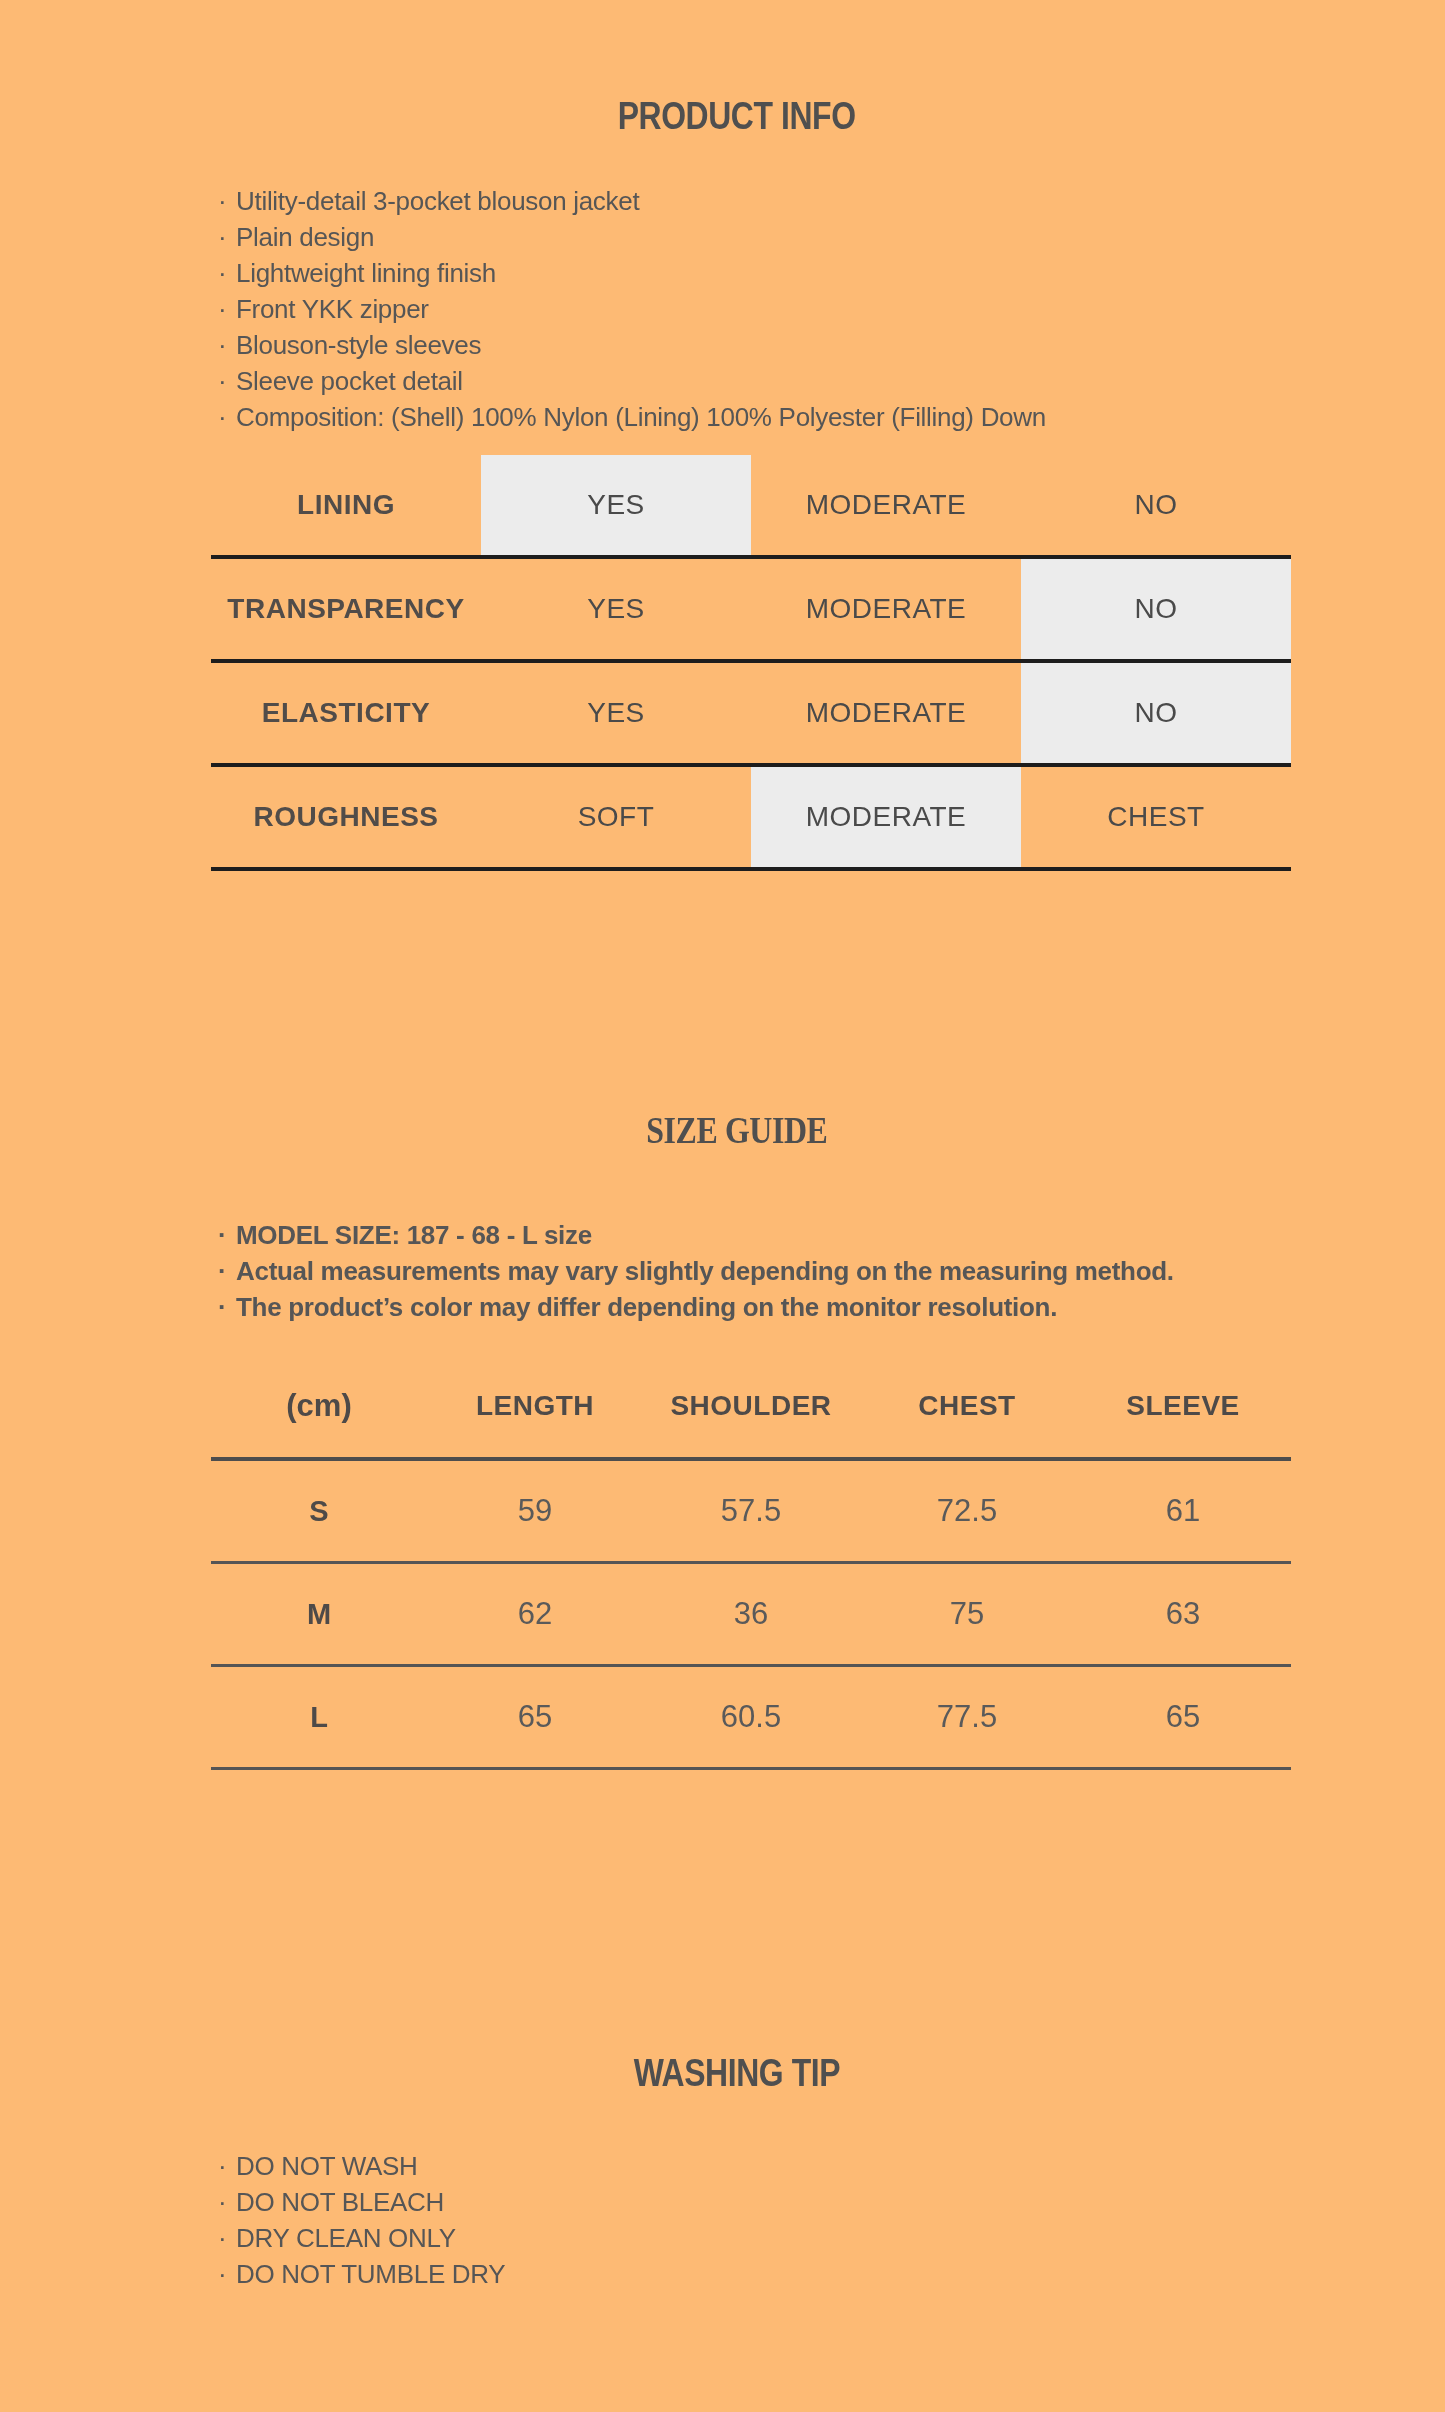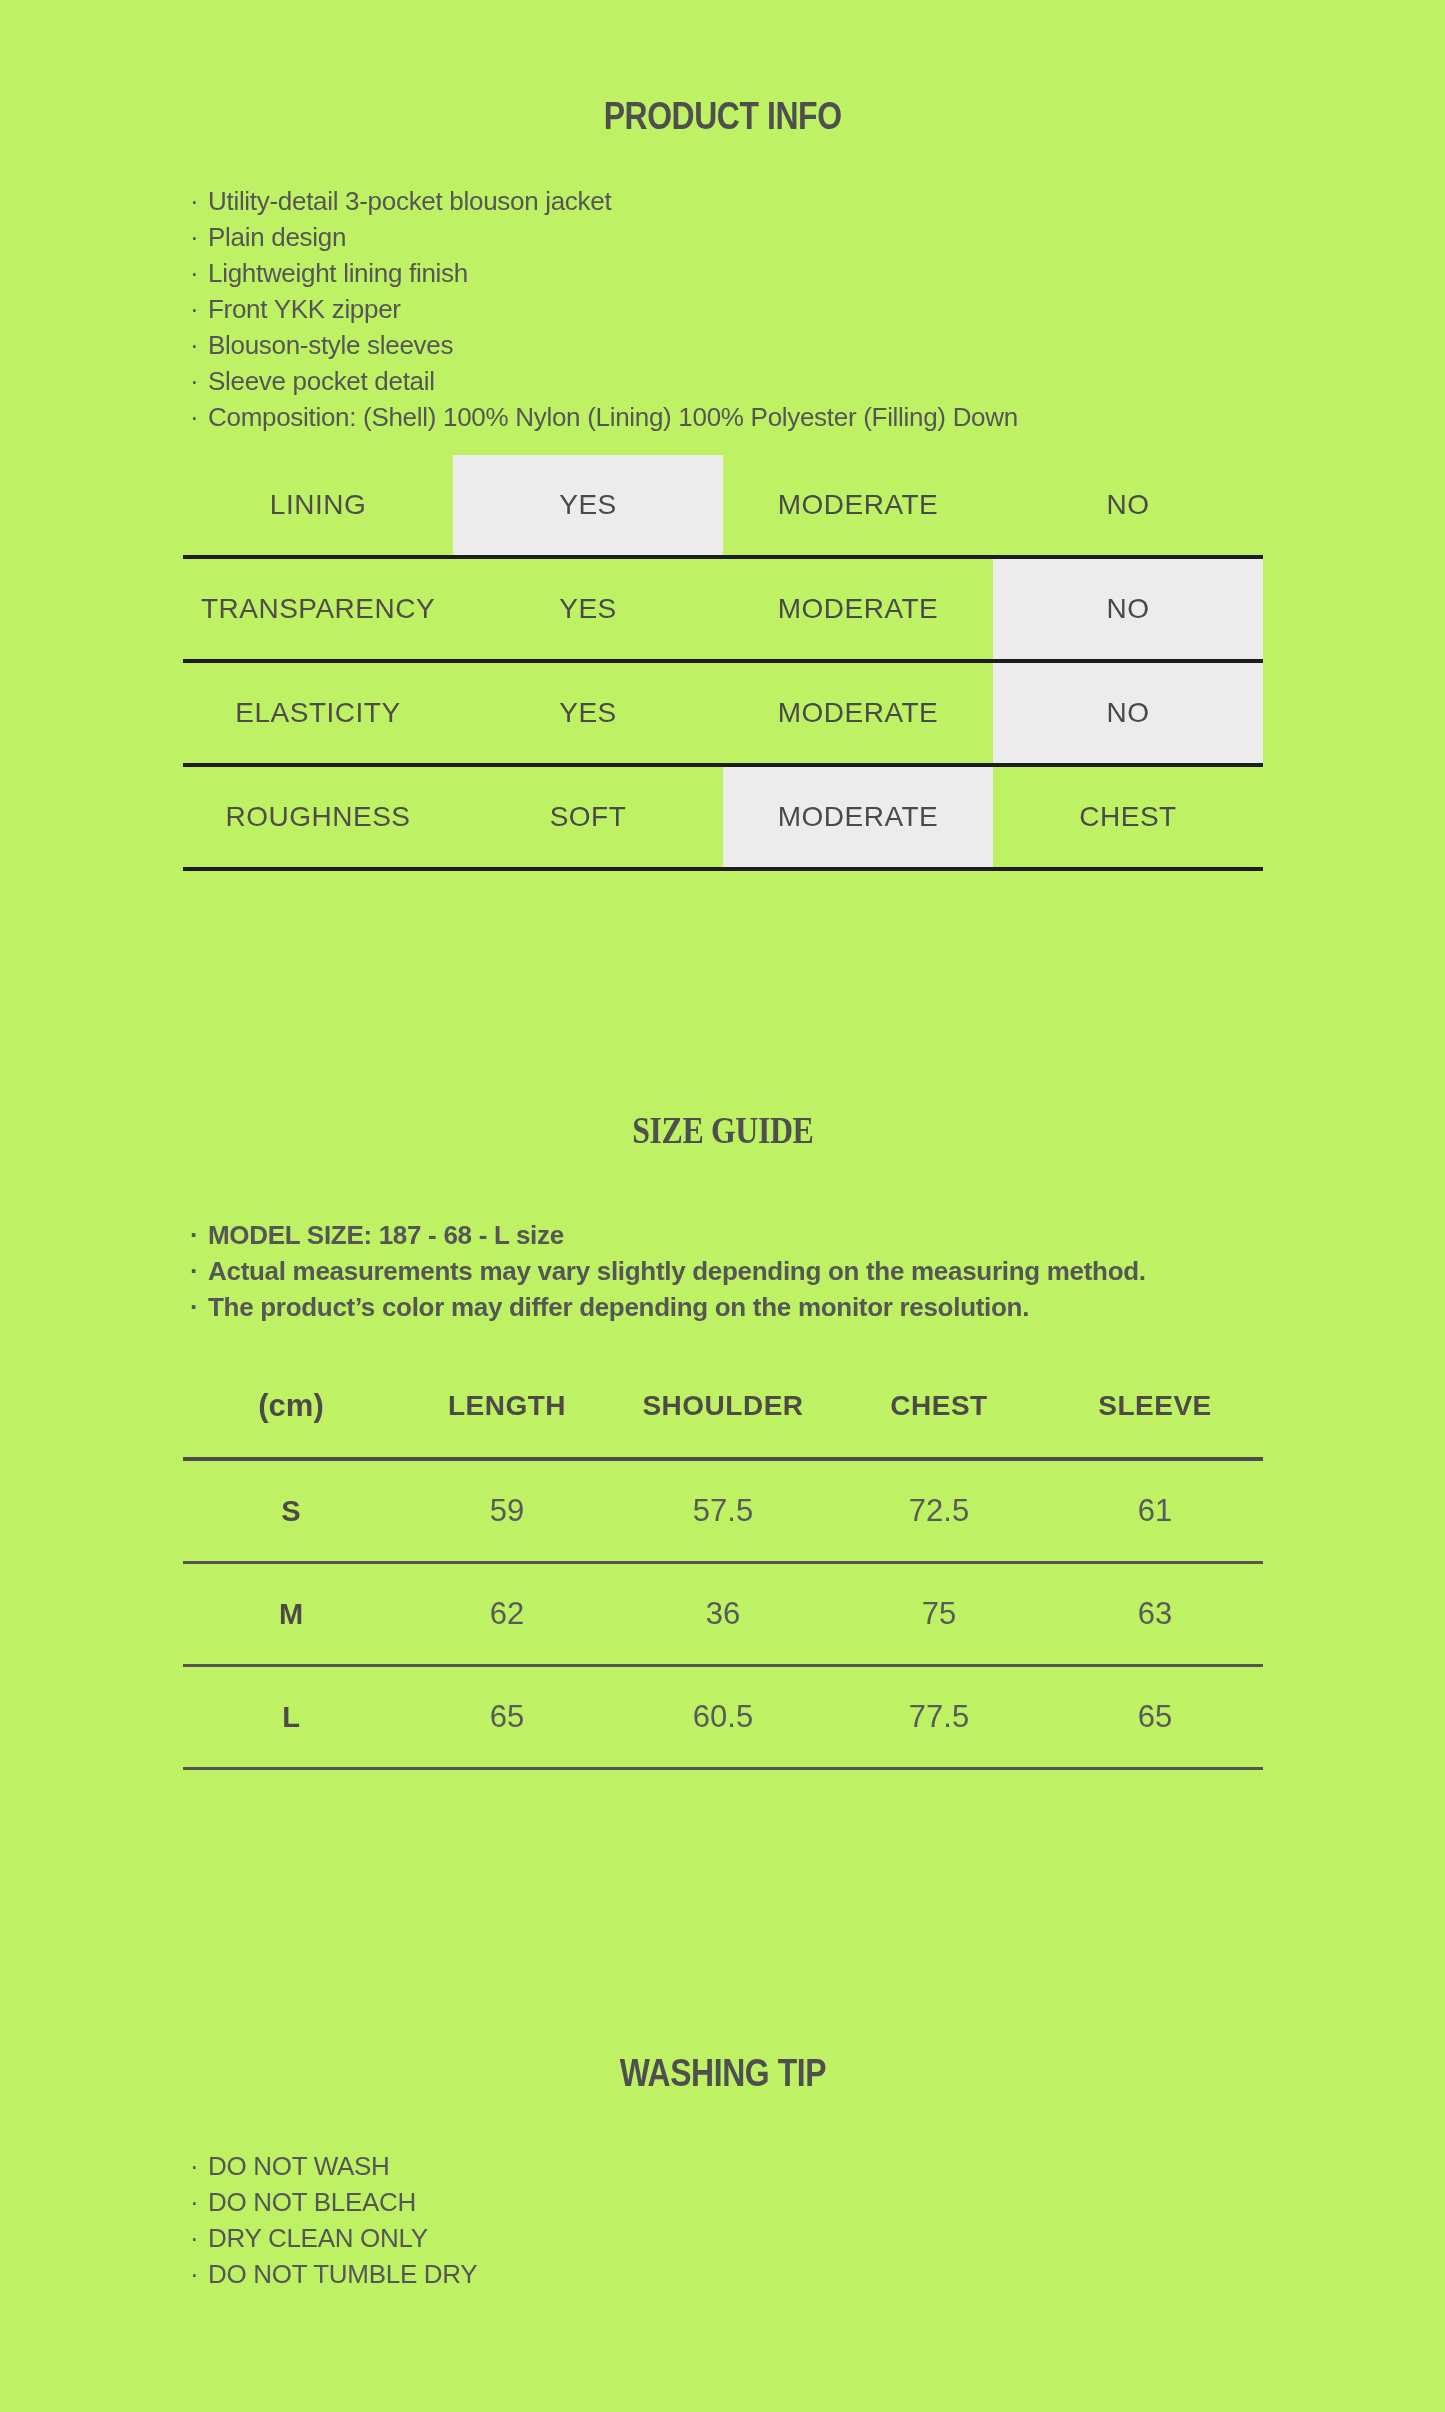--- a/index.html
+++ b/index.html
@@ -50,21 +50,21 @@
     border-bottom:4px solid #1d1d1d;
   }
   .attr-row .cell {
     flex:1;
     display:flex; align-items:center; justify-content:center;
     font-size:28px;
     color:#4a4a4a;
     letter-spacing:0.5px;
   }
   .attr-row .cell.label {
-    font-weight:normal;
+    font-weight:bold;
     color:#514c49;
     letter-spacing:0.5px;
   }
   .hl { background:#ececec; }
 
   
   .size-table { margin:30px 0 0 183px; width:1080px; }
   .size-header {
     display:flex;
     height:106px;
@@ -87,21 +87,21 @@
     flex:1;
     display:flex; align-items:center; justify-content:center;
     font-size:31px;
     color:#5a5a5a;
   }
   .size-row .cell.size-name { font-weight:bold; font-size:29px; color:#4e4a48; }
 </style>
 </head>
 <body>
 
-<div class="page" style="background: #bef264;">
+<div class="page" style="background: #fdba74; padding-left: 28px;">
 
   <h1 class="section-title"><span class="cond">PRODUCT INFO</span></h1>
 
   <ul class="notes notes-1">
     <li>Utility-detail 3-pocket blouson jacket</li>
     <li>Plain design</li>
     <li>Lightweight lining finish</li>
     <li>Front YKK zipper</li>
     <li>Blouson-style sleeves</li>
     <li>Sleeve pocket detail</li>

